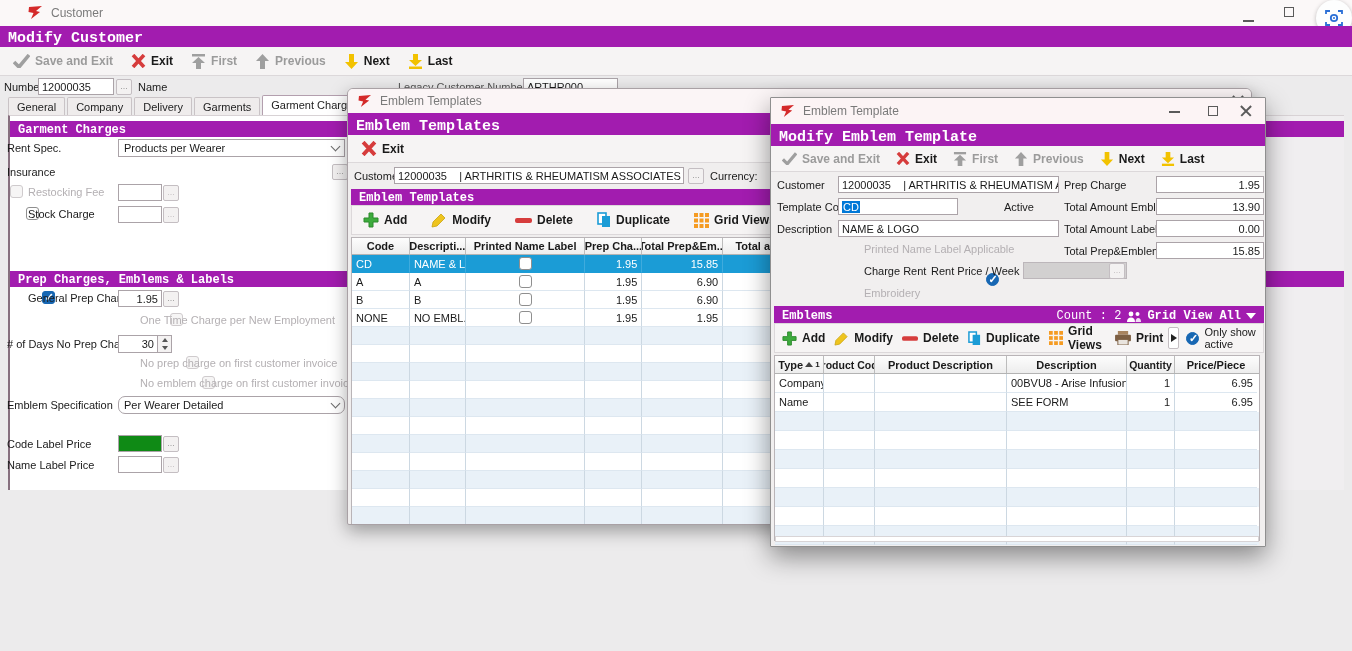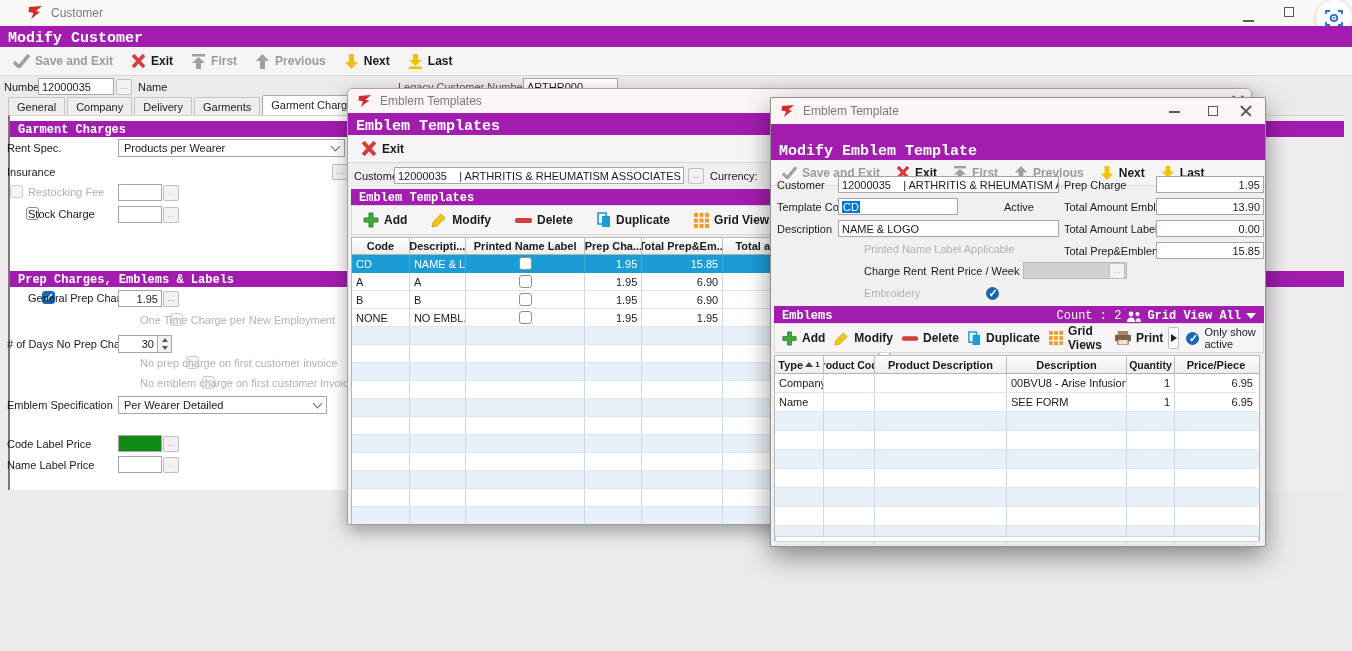--- a/index.html
+++ b/index.html
@@ -224,21 +224,21 @@
       </div>
   </div>
 
   <div class="abs cb dis" style="left:122px;top:356px;"></div>
   <div class="abs dislbl" style="left:140px;top:357px;">No prep charge on first customer invoice</div>
 
   <div class="abs cb dis" style="left:122px;top:376px;"></div>
   <div class="abs dislbl" style="left:140px;top:377px;">No emblem charge on first customer invoice</div>
 
   <div class="abs" style="left:7px;top:399px;">Emblem Specification</div>
-  <div class="abs dd" style="left:118px;top:396px;width:209px;">
+  <div class="abs dd" style="left:118px;top:396px;width:227px;border-radius:7px;">
     <span>Per Wearer Detailed</span>
       <span class="chev"></span>
   </div>
 
 
   <div class="abs" style="left:7px;top:438px;">Code Label Price</div>
   <div class="abs field" style="left:118px;top:435px;width:44px;background:#0f8a15;"></div>
   <div class="abs ellbtn" style="left:163px;top:436px;">...</div>
 
   <div class="abs" style="left:7px;top:459px;">Name Label Price</div>
@@ -494,21 +494,21 @@
       <svg width="14" height="13" viewBox="0 0 15 14">
           <path d="M1 1 L14 0 L8 5 L12 6 L3 13 L5.5 7 L0.5 6 Z" fill="#d42a2a"></path>
         </svg>
     </span>
     <span>Emblem Template</span>
     <span class="wc-min" style="position:absolute;left:398px;top:13px;"></span>
     <span class="wc-max" style="position:absolute;left:437px;top:8px;"></span>
     <span class="wc-x" style="position:absolute;left:469px;top:7px;"></span>
   </div>
 
-  <div class="band" style="height:36px;font-size:15px;">
+  <div class="band" style="height:22px;font-size:15px;">
     <span>Modify Emblem Template</span>
   </div>
 
   <div class="tb" style="height:26px;gap:2px;padding-left:4px;">
     <div class="tbtn">
       <span>
           <svg width="15" height="13" viewBox="0 0 17 14">
             <path d="M1 8 L6 13 L16 1" stroke="#9f9f9f" stroke-width="3.6" fill="none"></path>
           </svg>
         </span>

